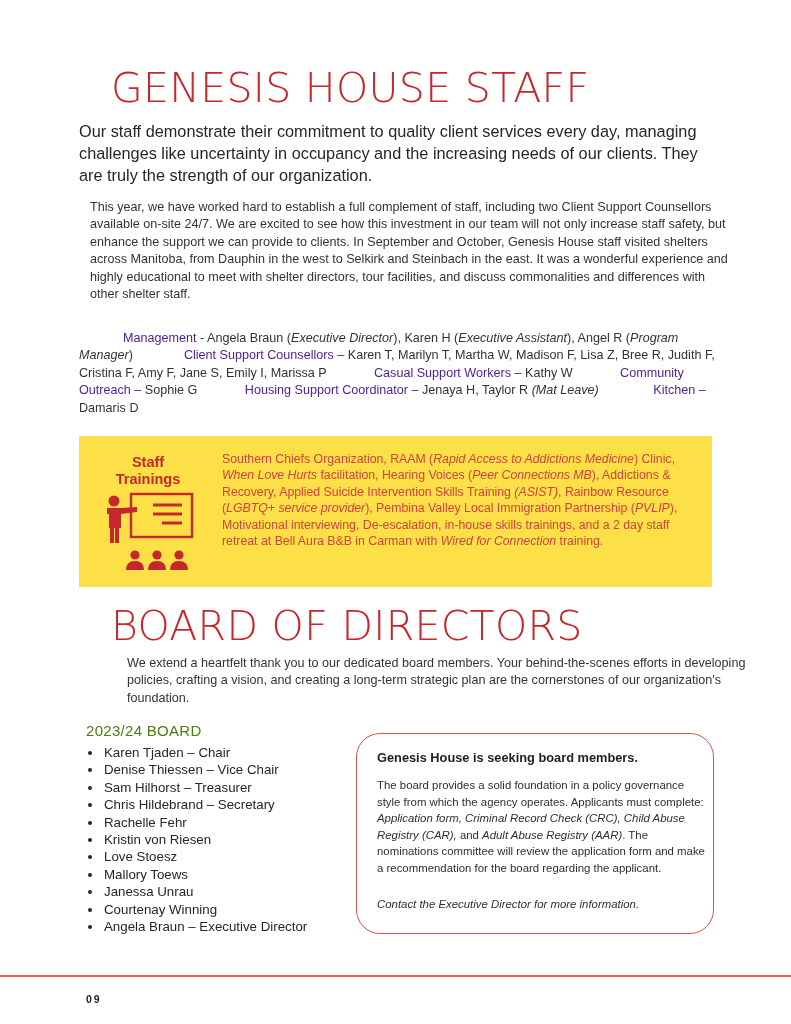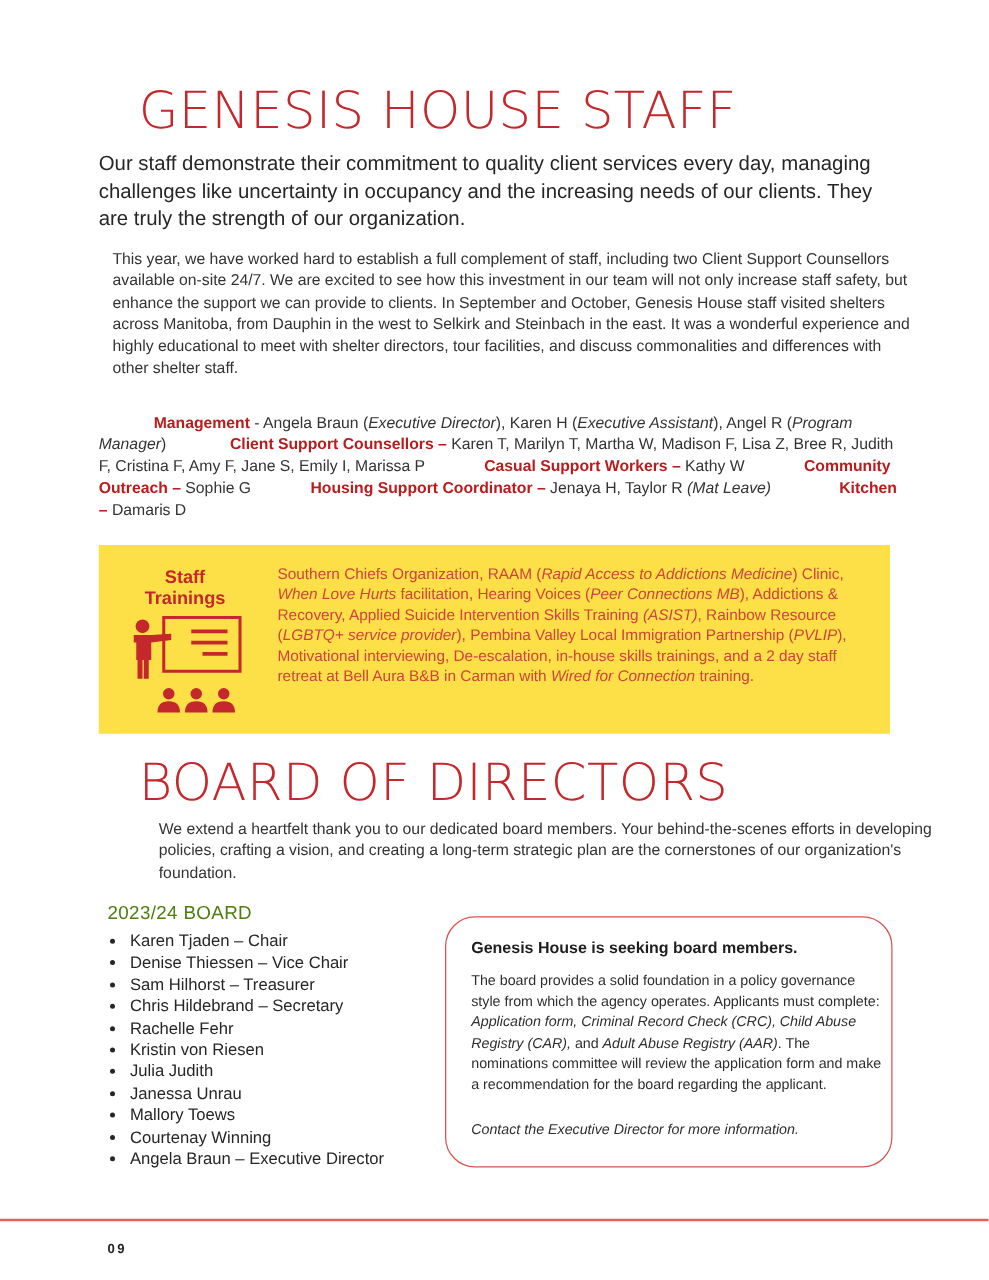--- a/index.html
+++ b/index.html
@@ -25,21 +25,21 @@
   #staff-lead { top: 120px; }
 
   .body-text {
     position: absolute; left: 79px; width: 640px;
     font-size: 12.6px; line-height: 17.4px; color: #333333;
   }
   #staff-body { top: 199px; margin-left: 11px; }
   #staff-roster { top: 330px; }
   #board-lead { top: 655px; margin-left: 48px; }
 
-  b { font-weight: bold; color: #b91c1c; padding-left: 44px; }
+  b { font-weight: normal; color: #4c1d95; padding-left: 44px; }
   i { font-style: italic; }
 
   
   #trainings-box {
     position: absolute; left: 79px; top: 436px; width: 633px; height: 151px;
     background: #fde047;
   }
   #trainings-heading {
     position: absolute; left: 24px; top: 18px; width: 90px;
     text-align: center; color: #c4272c;
@@ -140,23 +140,23 @@
 
 <div id="board-subtitle">2023/24 BOARD</div>
 
 <ul id="board-list">
     <li>Karen Tjaden – Chair</li>
     <li>Denise Thiessen – Vice Chair</li>
     <li>Sam Hilhorst – Treasurer</li>
     <li>Chris Hildebrand – Secretary</li>
     <li>Rachelle Fehr</li>
     <li>Kristin von Riesen</li>
-    <li>Julia Judith</li>
+    <li>Love Stoesz</li>
+    <li>Mallory Toews</li>
     <li>Janessa Unrau</li>
-    <li>Mallory Toews</li>
     <li>Courtenay Winning</li>
     <li>Angela Braun – Executive Director</li>
   </ul>
 
 <div id="seeking-box">
   <div id="seeking-title">Genesis House is seeking board members.</div>
   <p id="seeking-body"><span>The board provides a solid foundation in a policy governance style from which the agency operates. Applicants must complete: </span><i>Application form, Criminal Record Check (CRC), Child Abuse Registry (CAR),</i><span> and </span><i>Adult Abuse Registry (AAR)</i><span>. The nominations committee will review the application form and make a recommendation for the board regarding the applicant.</span></p>
   <div id="seeking-contact">Contact the Executive Director for more information.</div>
 </div>
 

